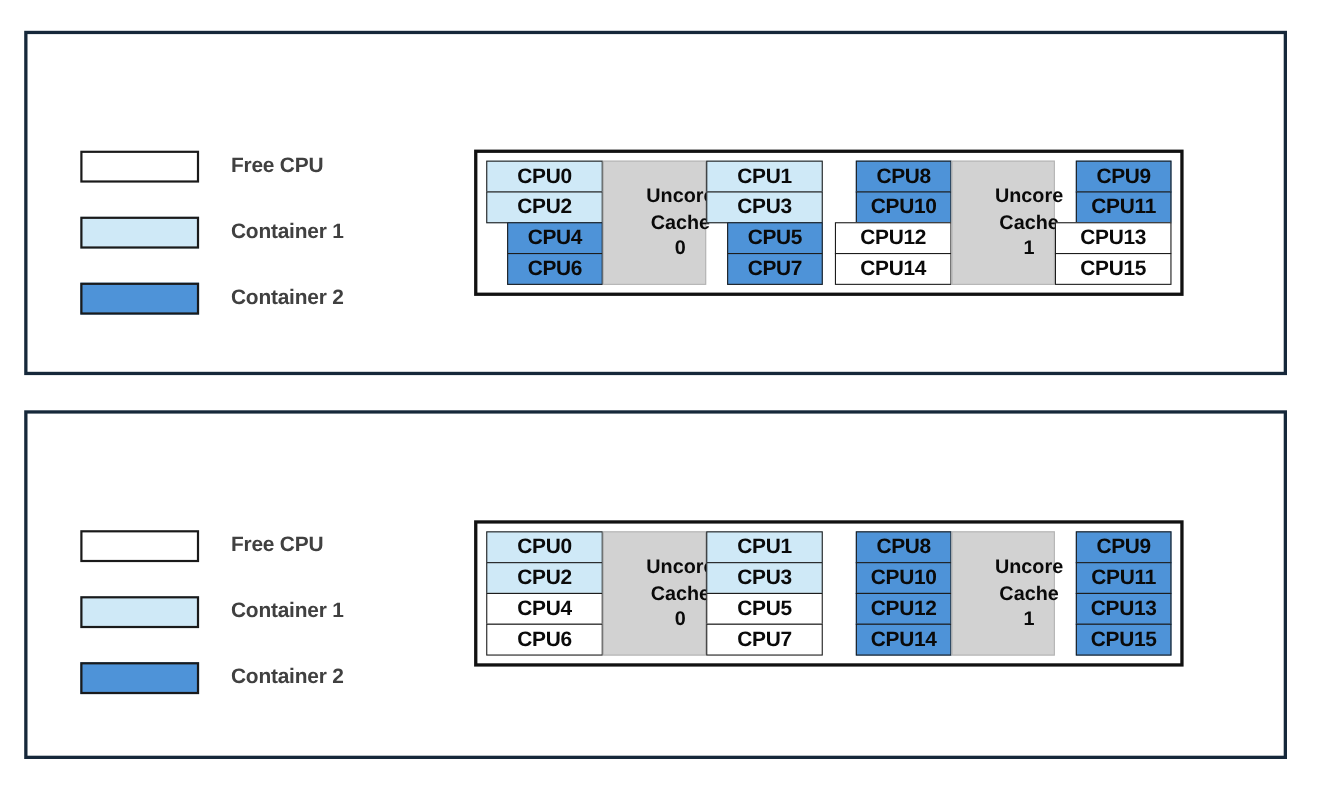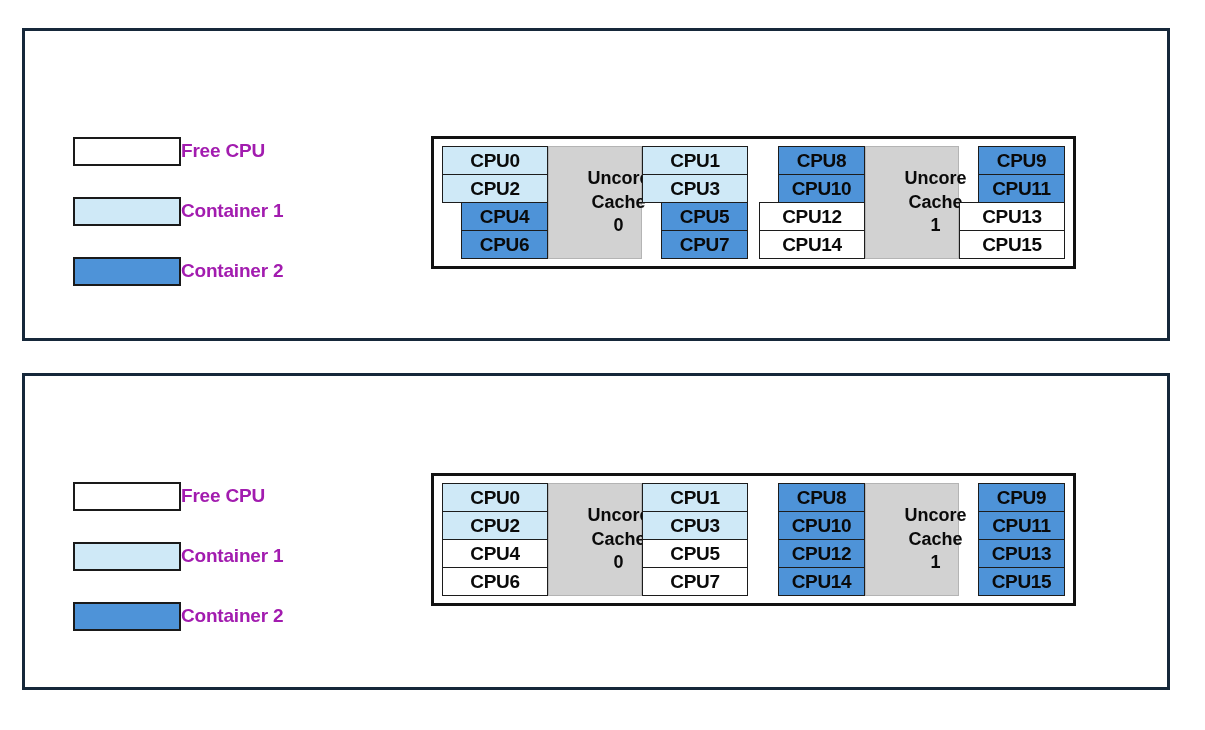--- a/index.html
+++ b/index.html
@@ -44,23 +44,24 @@
     height: 29px;
     border: 2px solid #1a1a1a;
     box-sizing: border-box;
     flex: 0 0 auto;
   }
   .sw-free { background: #ffffff; }
   .sw-c1   { background: #cfe9f7; }
   .sw-c2   { background: #4e93d8; }
 
   .legend-label {
+    margin-left: 29px;
     font-size: 19px;
     font-weight: bold;
-    color: #a21caf;
+    color: #404040;
     letter-spacing: -0.2px;
     white-space: nowrap;
   }
 
   
   .diagram-title {
     position: absolute;
     font-weight: bold;
     color: #0b0b0b;
     white-space: nowrap;

